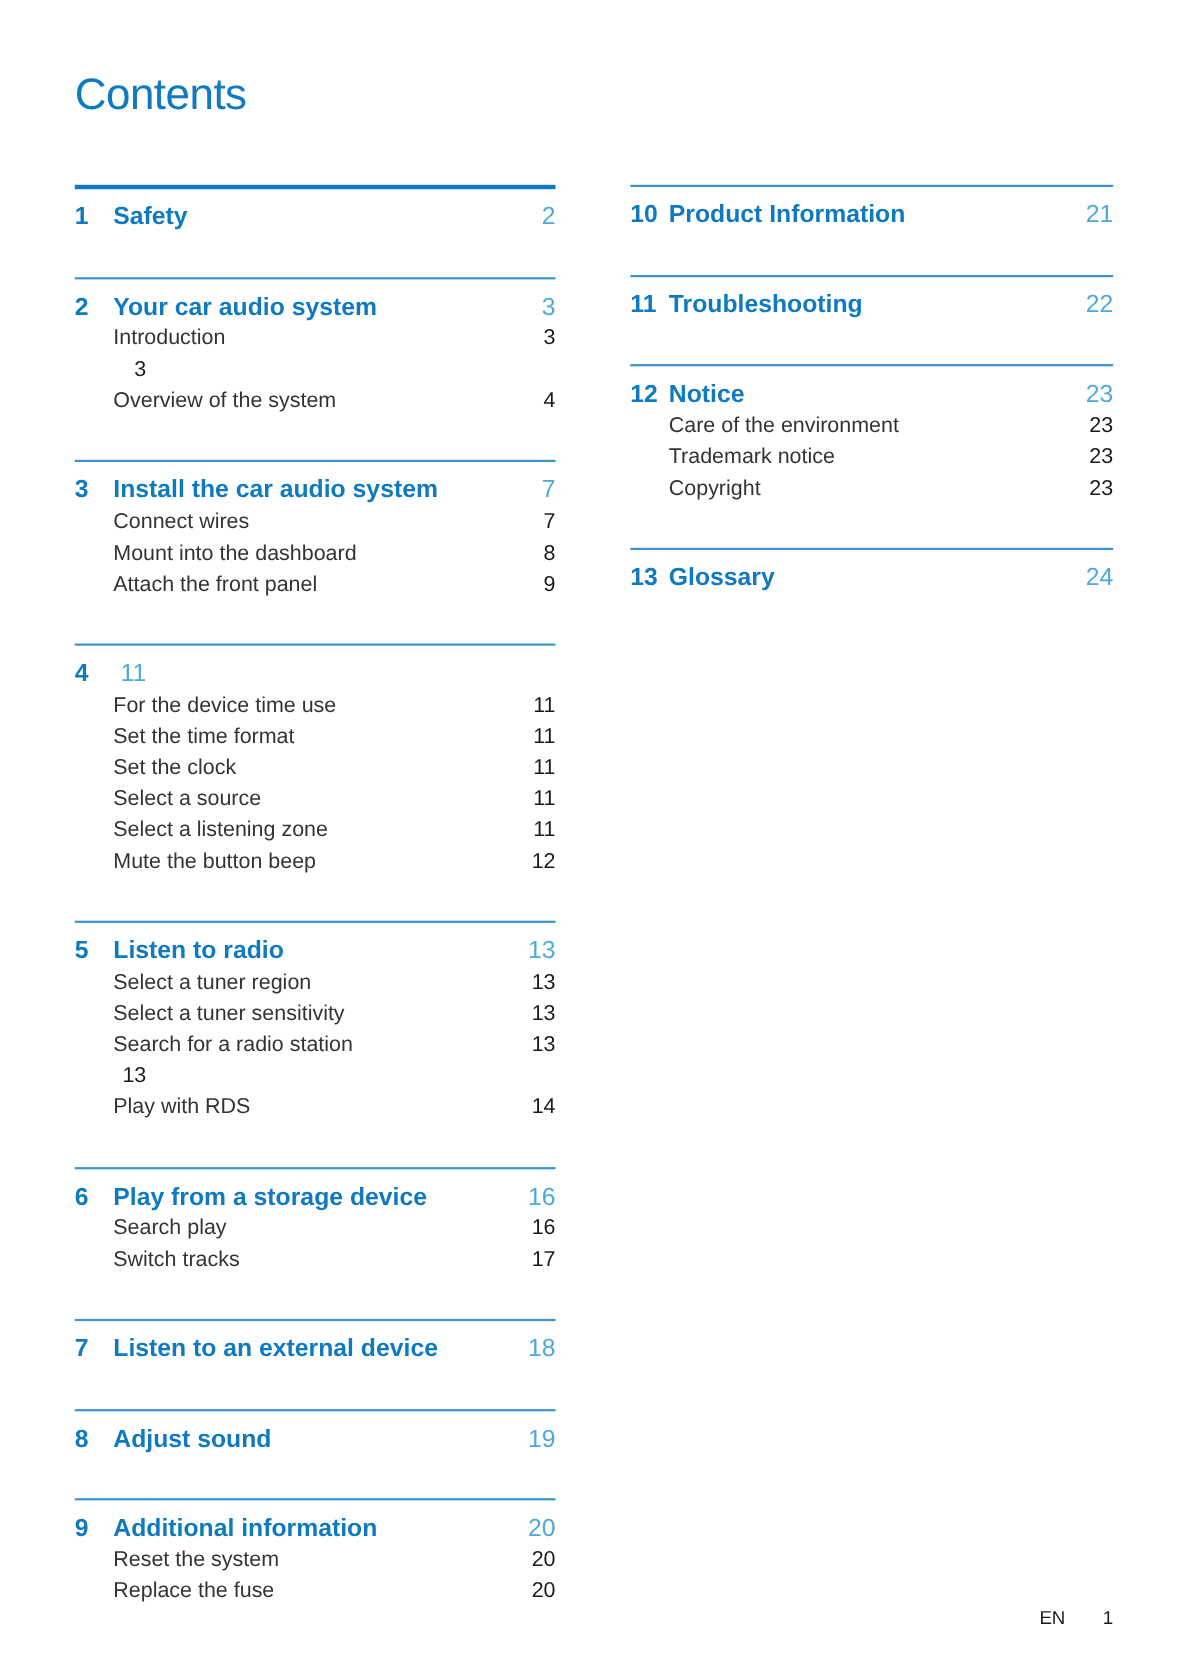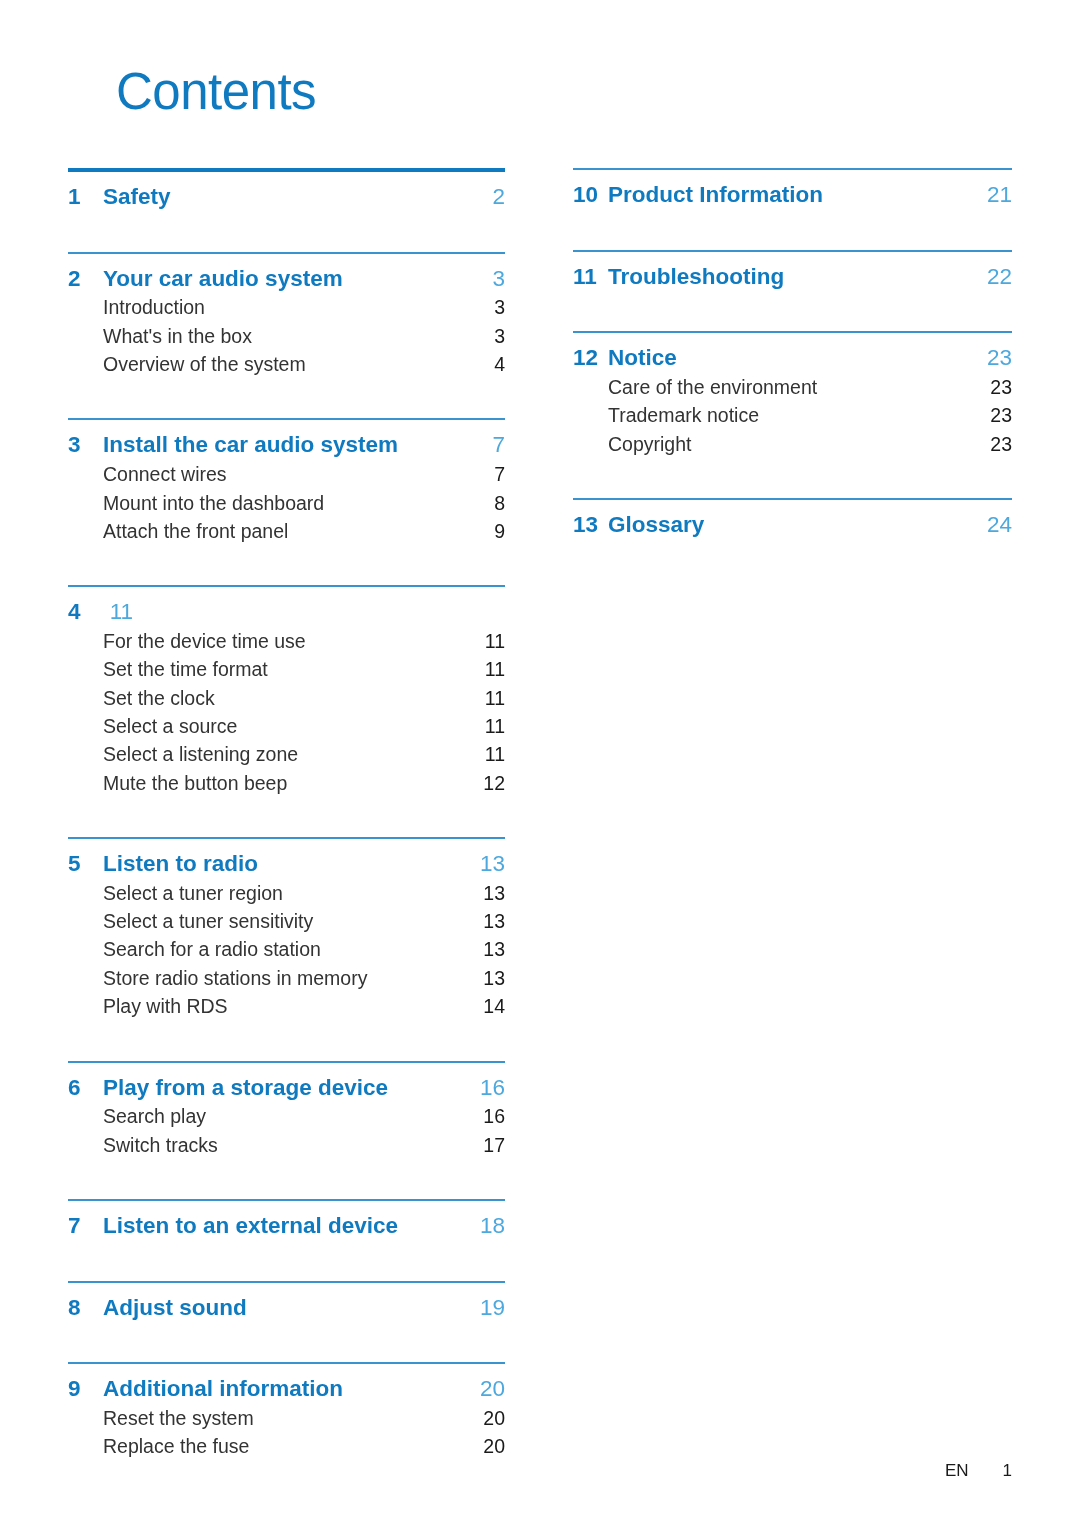--- a/index.html
+++ b/index.html
@@ -14,26 +14,25 @@
     background: #ffffff;
     font-family: "Liberation Sans", sans-serif;
     overflow: hidden;
   }
 
   
   .page-title {
     position: absolute;
     left: 68px;
     top: 66px;
-    font-size: 51px;
+    font-size: 40px;
     font-weight: 400;
     letter-spacing: -0.5px;
     color: #0f7ac0;
     line-height: 1;
-    margin-left: 48px;
   }
 
   
   .columns {
     position: absolute;
     left: 0;
     top: 168px;
     width: 1080px;
     display: flex;
     gap: 68px;
@@ -157,21 +156,20 @@
             <span class="sec-num">2</span>
             <span class="sec-title">Your car audio system</span>
             <span class="sec-page">3</span>
           </div>
           <div class="sublist">
             <div class="sub">
               <span class="sub-title">Introduction</span>
               <span class="sub-page">3</span>
             </div>
             <div class="sub">
-              <span class="sub-title">What's in the box</span>
               <span class="sub-page">3</span>
             </div>
             <div class="sub">
               <span class="sub-title">Overview of the system</span>
               <span class="sub-page">4</span>
             </div>
           </div>
         </div>
         <div class="section-gap"></div>
         <div class="section">
@@ -245,21 +243,20 @@
             </div>
             <div class="sub">
               <span class="sub-title">Select a tuner sensitivity</span>
               <span class="sub-page">13</span>
             </div>
             <div class="sub">
               <span class="sub-title">Search for a radio station</span>
               <span class="sub-page">13</span>
             </div>
             <div class="sub">
-              <span class="sub-title">Store radio stations in memory</span>
               <span class="sub-page">13</span>
             </div>
             <div class="sub">
               <span class="sub-title">Play with RDS</span>
               <span class="sub-page">14</span>
             </div>
           </div>
         </div>
         <div class="section-gap"></div>
         <div class="section">

